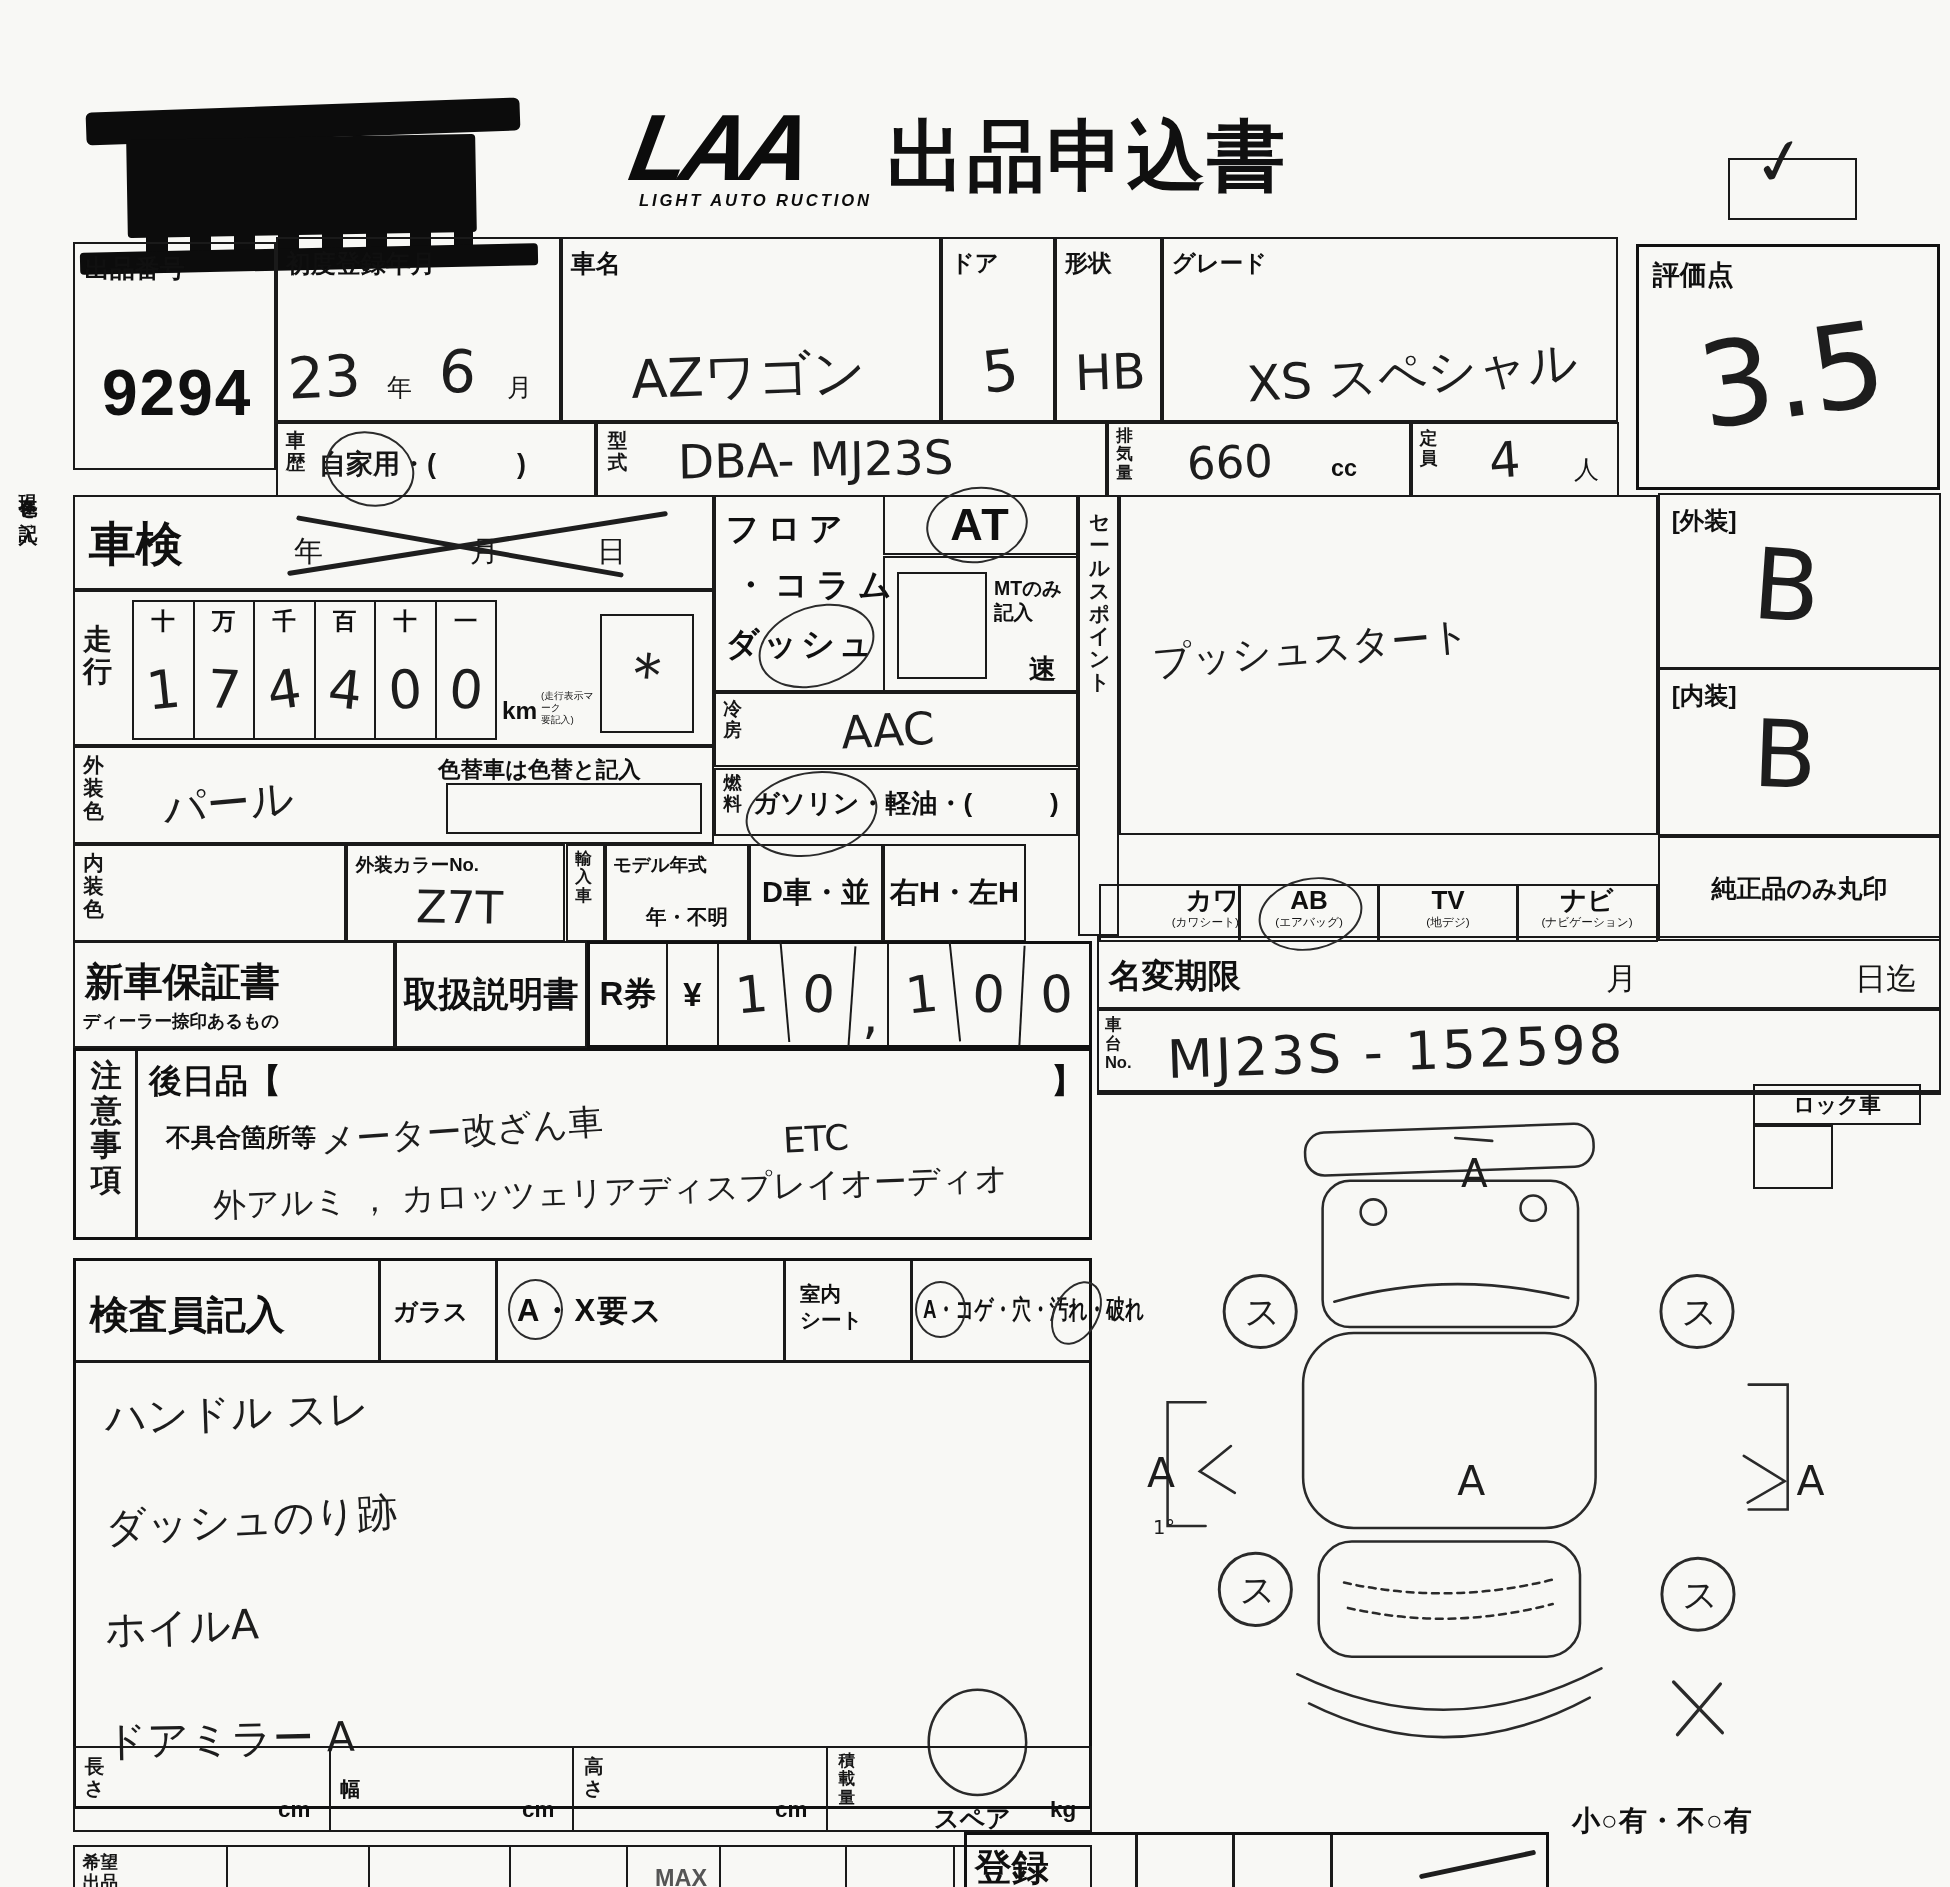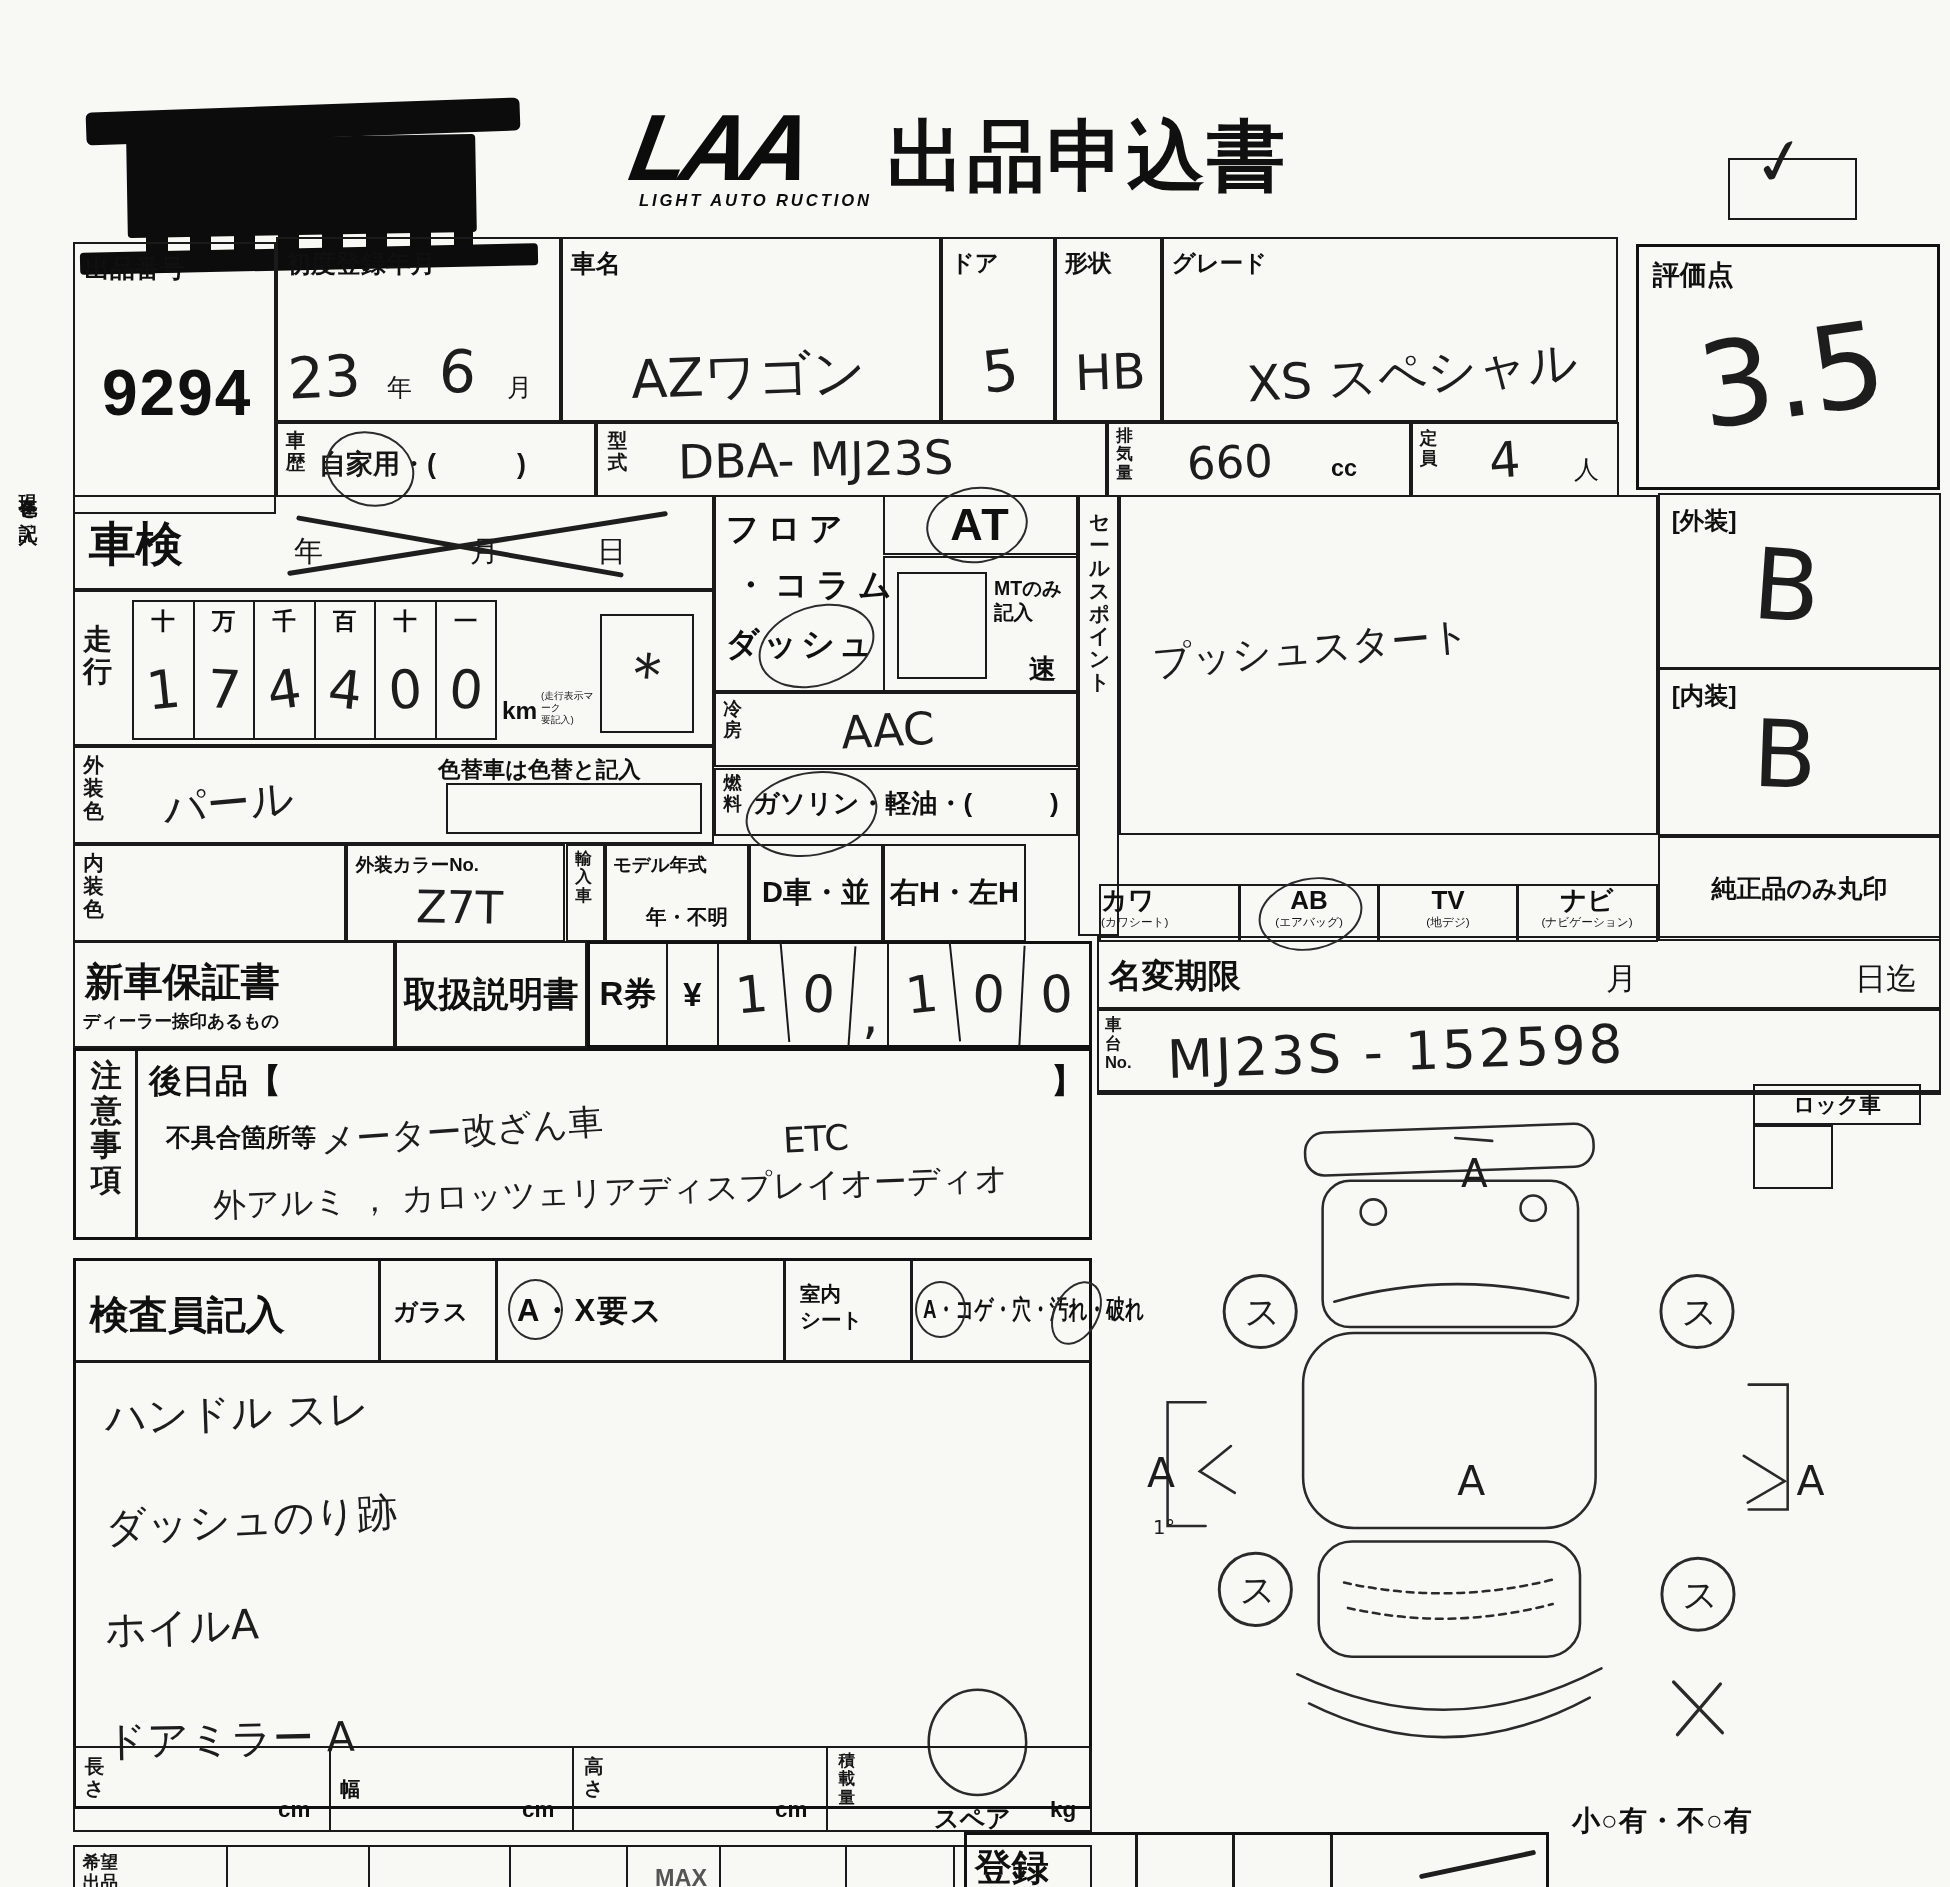--- a/index.html
+++ b/index.html
@@ -32,21 +32,21 @@
 
 <div class="abs" style="left:632px;top:94px;font-size:94px;font-weight:900;font-style:italic;letter-spacing:-6.8px;transform:skewX(-10deg);color:#0c0c0c">LAA</div>
 <div class="abs" style="left:639px;top:191px;font-size:16.6px;font-weight:bold;font-style:italic;letter-spacing:2.9px;color:#0c0c0c">LIGHT AUTO RUCTION</div>
 <div class="abs lbl" style="left:887px;top:105px;font-size:78px;letter-spacing:2px">出品申込書</div>
 
 <div class="abs bd" style="left:1728px;top:158px;width:129px;height:62px"></div>
 <div class="abs hand" style="left:1753px;top:125px;font-size:64px;transform:rotate(-10deg)">✓</div>
 
 <div class="abs lbl" style="left:15.6px;top:480px;width:25px;font-size:18.5px;writing-mode:vertical-rl;text-orientation:upright;letter-spacing:2px">現在色を記入→</div>
 
-<div class="abs bd" style="left:73px;top:242px;width:203px;height:272px">
+<div class="abs bd" style="left:73px;top:242px;width:203px;height:228px">
   <div class="abs lbl" style="left:9.8px;top:7.8px;font-size:25px">出品番号</div>
   <div class="abs lbl" style="left:27px;top:112px;font-size:64px;letter-spacing:2px">9294</div>
 </div>
 
 <div class="abs bd" style="left:276px;top:237px;width:285px;height:185px">
   <div class="abs lbl" style="left:7.8px;top:7.8px;font-size:25px">初度登録年月</div>
   <div class="abs hand" style="left:9.8px;top:105px;font-size:57px;transform:rotate(-3deg)">23</div>
   <div class="abs" style="left:109px;top:132px;font-size:25px">年</div>
   <div class="abs hand" style="left:161px;top:98px;font-size:59px;transform:rotate(4deg)">6</div>
   <div class="abs" style="left:229px;top:132px;font-size:25px">月</div>
@@ -206,21 +206,21 @@
 
 <div class="abs bd" style="left:1078px;top:495px;width:41px;height:441px">
   <div class="abs vs" style="left:7.8px;top:13.7px;width:23.4px;font-size:20.5px;font-weight:bold">セールスポイント</div>
 </div>
 <div class="abs bd" style="left:1119px;top:495px;width:539px;height:340px">
   <div class="abs hand" style="left:31px;top:125px;font-size:39px;transform:rotate(-5deg)">プッシュスタート</div>
 </div>
 
 <div class="abs" style="left:1102px;top:836px;width:556px;height:105px">
   <div class="abs" style="left:0;top:51px;width:100%;height:55px;display:flex">
-    <div class="bd" style="flex:1;margin-left:-2.9px;margin-top:-2.9px;text-align:left">
+    <div class="bd" style="flex:1;margin-left:-2.9px;margin-top:-2.9px;text-align:right">
       <div class="lbl" style="font-size:26px;line-height:1.1">カワ</div>
       <div style="font-size:11.7px">(カワシート)</div>
     </div>
     <div class="bd" style="flex:1;margin-left:-2.9px;margin-top:-2.9px;text-align:center;position:relative">
       <div class="lbl" style="font-size:26px;line-height:1.1">AB</div>
       <div style="font-size:11.7px">(エアバッグ)</div>
       <div class="oval" style="left:17.6px;top:-7.8px;width:101px;height:68px;transform:rotate(-12deg)"></div>
     </div>
     <div class="bd" style="flex:1;margin-left:-2.9px;margin-top:-2.9px;text-align:center">
       <div class="lbl" style="font-size:26px;line-height:1.1">TV</div>

